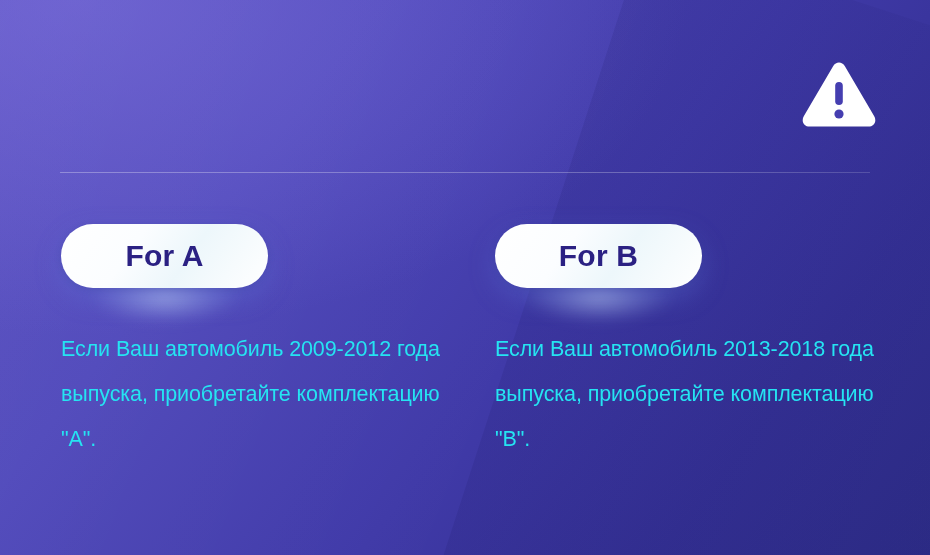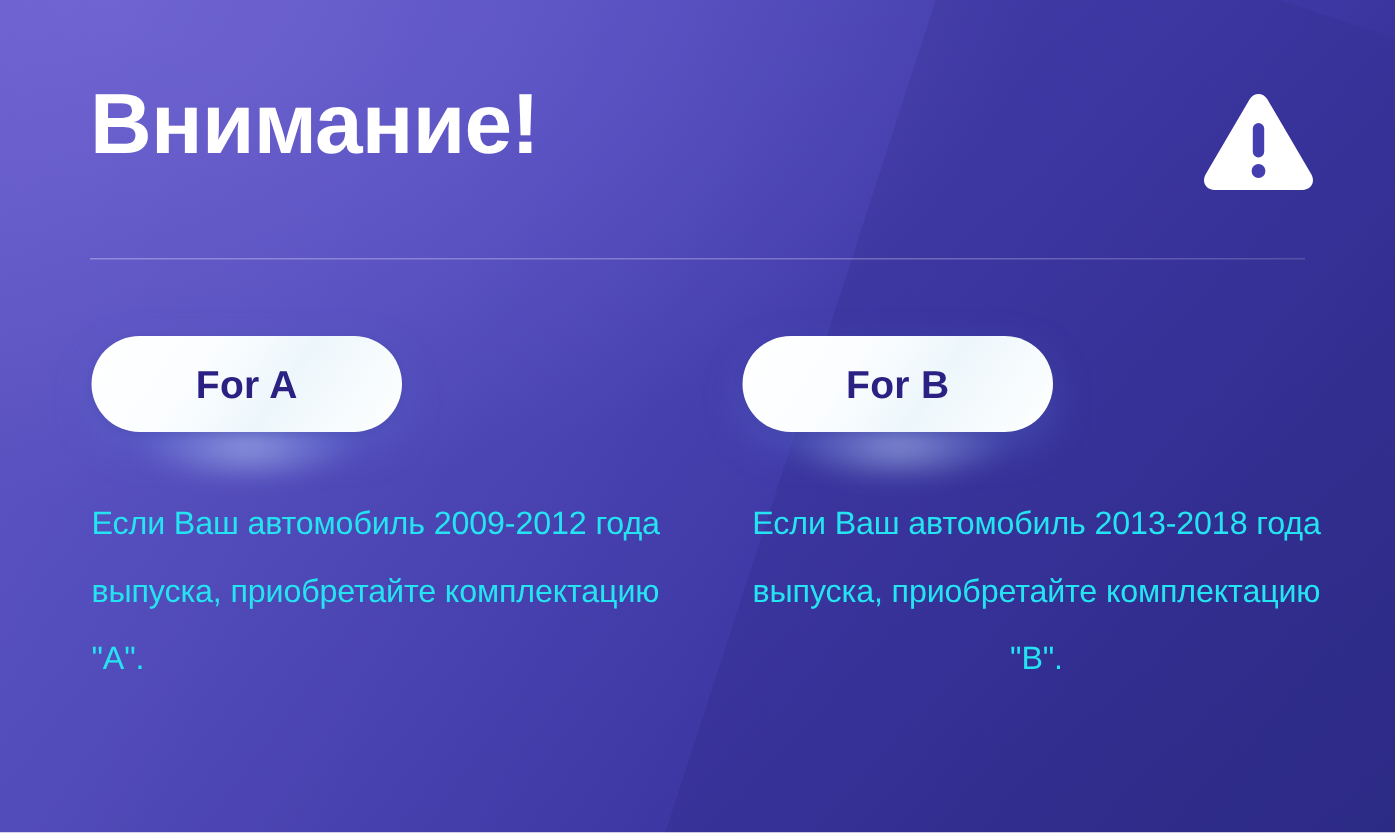--- a/index.html
+++ b/index.html
@@ -116,48 +116,47 @@
     box-shadow: 0 10px 26px rgba(90,110,210,0.42), 0 2px 6px rgba(40,40,120,0.25);
     display: flex;
     align-items: center;
     justify-content: center;
     cursor: pointer;
     border: none;
     padding: 0;
   }
   .pill-label {
     color: #2b2183;
-    font-size: 26px;
+    font-size: 30px;
     font-weight: 700;
     letter-spacing: 0.2px;
     line-height: 1;
   }
 
   .col-text {
     position: absolute;
     top: 327px;
     width: 392px;
     color: #25e4f2;
     font-size: 21.5px;
     font-weight: 400;
     line-height: 45px;
     letter-spacing: -0.1px;
   }
   .col-a .col-text { left: 0; }
-  .col-b .col-text { left: 0; text-align: center; }
+  .col-b .col-text { left: 0; }
 </style>
 </head>
 <body>
 
 <div class="banner">
 
   <div class="bg-sheen-a"></div>
   <div class="bg-sheen-b"></div>
 
-  <h1 class="headline">Внимание!</h1>
 
   <div class="warning-icon">
     <svg viewBox="0 0 76 66" xmlns="http://www.w3.org/2000/svg">
       <path d="M32.1 4.2 C35.0 -0.6 41.0 -0.6 43.9 4.2 L73.1 54.0 C76.1 59.1 73.3 64.6 67.3 64.6 L8.7 64.6 C2.7 64.6 -0.1 59.1 2.9 54.0 Z" fill="#ffffff"></path>
       <rect x="34.2" y="20.0" width="7.6" height="23.0" rx="3.8" fill="#453eb0"></rect>
       <circle cx="38.0" cy="52.0" r="4.6" fill="#453eb0"></circle>
     </svg>
   </div>
 
   <div class="divider"></div>

